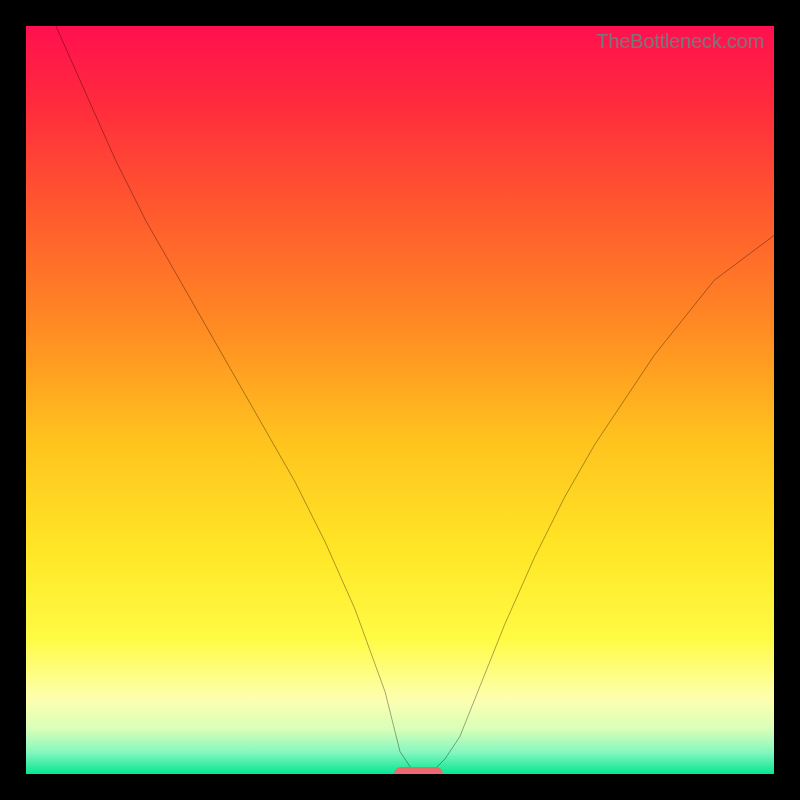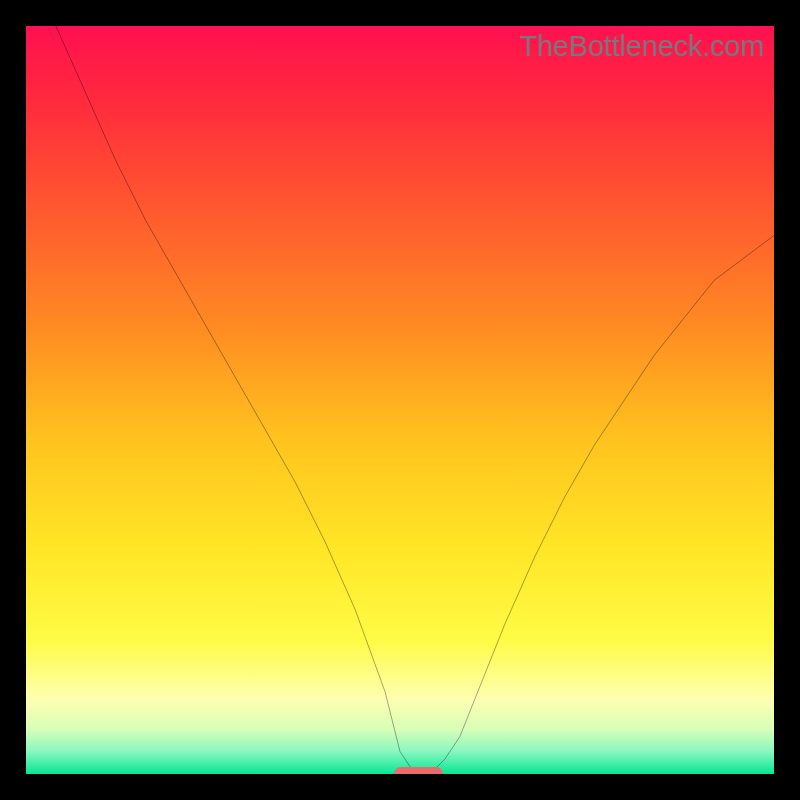--- a/index.html
+++ b/index.html
@@ -25,21 +25,21 @@
     overflow: hidden;
   }
   .gradient {
     position: absolute;
     inset: 0;
   }
   .watermark {
     position: absolute;
     top: 4px;
     right: 10px;
-    font-size: 29px;
+    font-size: 20px;
     font-weight: 400;
     color: #777a7d;
     letter-spacing: -0.2px;
     user-select: none;
   }
   svg.curve {
     position: absolute;
     inset: 0;
   }
   .marker {

